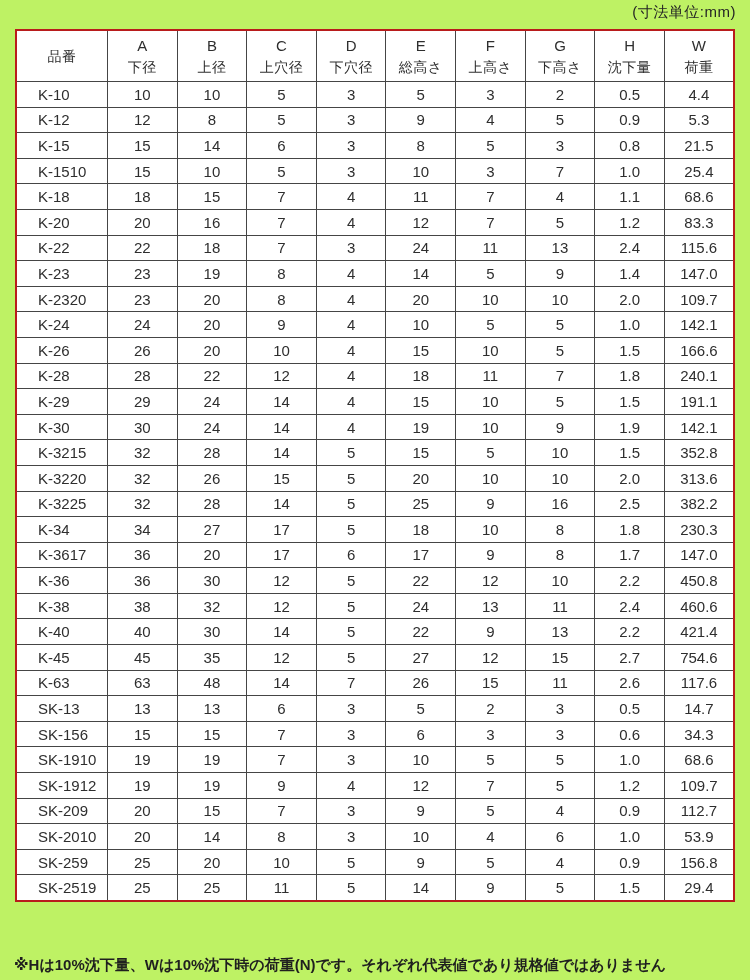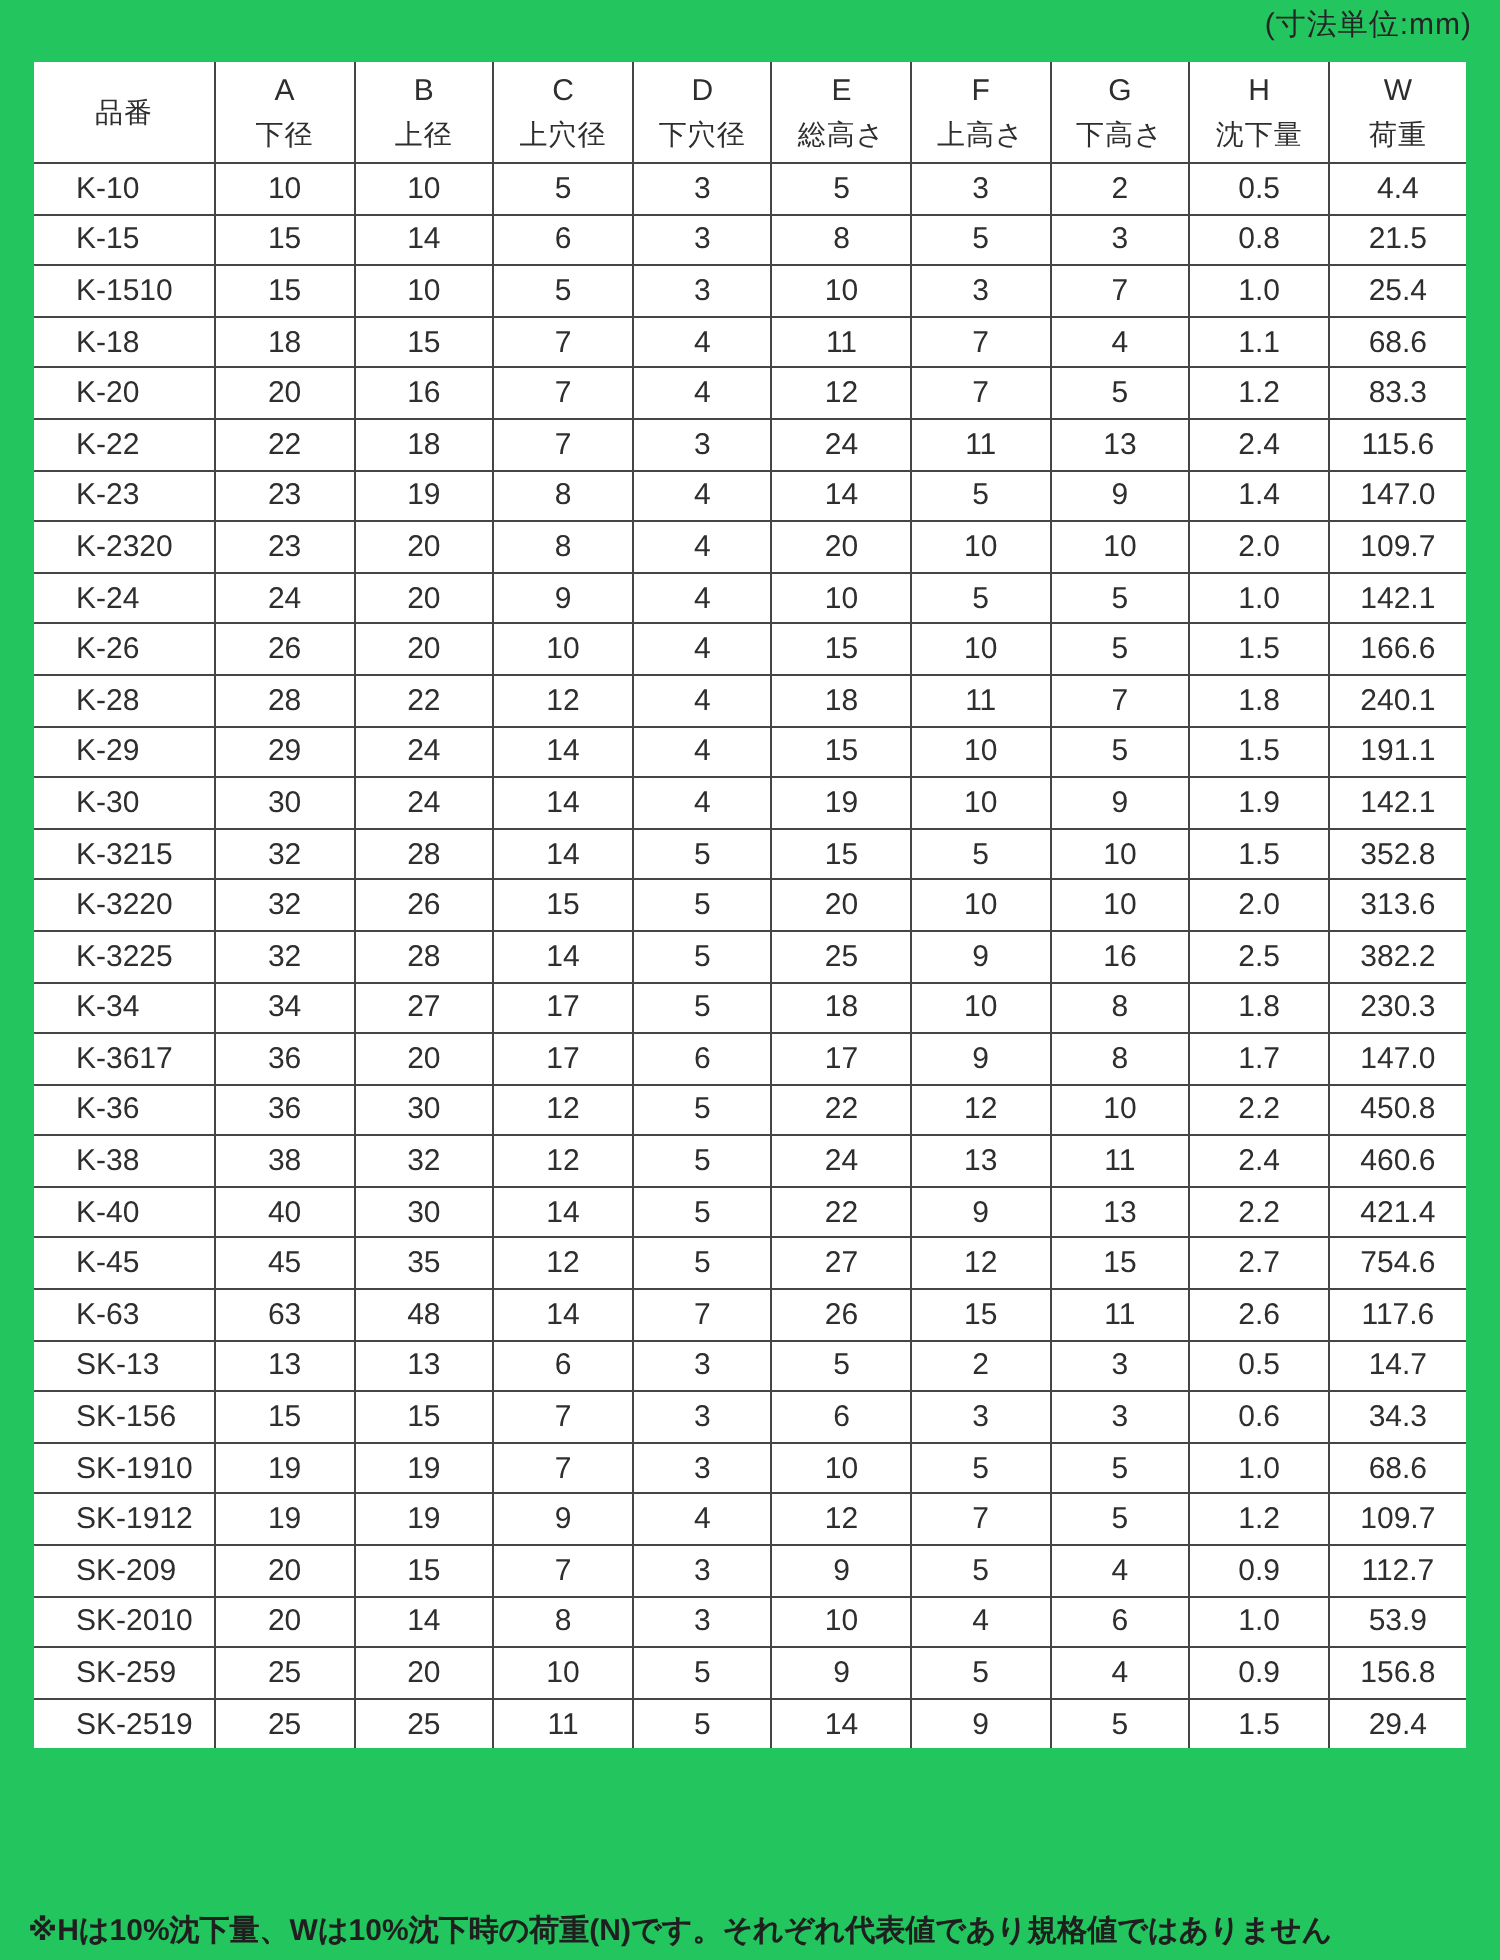--- a/index.html
+++ b/index.html
@@ -4,41 +4,41 @@
 <style>
   html, body {
     margin: 0;
     padding: 0;
     background: #ffffff;
   }
   .page {
     position: relative;
     width: 750px;
     height: 980px;
-    background: #22c55e;
+    background: #bef264;
     font-family: "Liberation Sans", "DejaVu Sans", sans-serif;
     color: #2e2e2e;
     overflow: hidden;
   }
   .unit-label {
     position: absolute;
     top: 3px;
     right: 14px;
     font-size: 15px;
     color: #252525;
     letter-spacing: 0.5px;
   }
   table.spec-table {
     position: absolute;
     top: 29px;
     left: 15px;
     width: 720px;
     border-collapse: collapse;
     table-layout: fixed;
-    border: 2px solid #22c55e;
+    border: 2px solid #b91c1c;
   }
   .spec-table th, .spec-table td {
     border: 1px solid #454545;
     padding: 0;
     color: #2e2e2e;
     background: #ffffff;
   }
   .spec-table th {
     height: 50px;
     vertical-align: middle;
@@ -138,20 +138,32 @@
           <td class="num">10</td>
           <td class="num">5</td>
           <td class="num">3</td>
           <td class="num">5</td>
           <td class="num">3</td>
           <td class="num">2</td>
           <td class="num">0.5</td>
           <td class="num">4.4</td>
         </tr>
         <tr>
+          <td class="code">K-12</td>
+          <td class="num">12</td>
+          <td class="num">8</td>
+          <td class="num">5</td>
+          <td class="num">3</td>
+          <td class="num">9</td>
+          <td class="num">4</td>
+          <td class="num">5</td>
+          <td class="num">0.9</td>
+          <td class="num">5.3</td>
+        </tr>
+        <tr>
           <td class="code">K-15</td>
           <td class="num">15</td>
           <td class="num">14</td>
           <td class="num">6</td>
           <td class="num">3</td>
           <td class="num">8</td>
           <td class="num">5</td>
           <td class="num">3</td>
           <td class="num">0.8</td>
           <td class="num">21.5</td>

